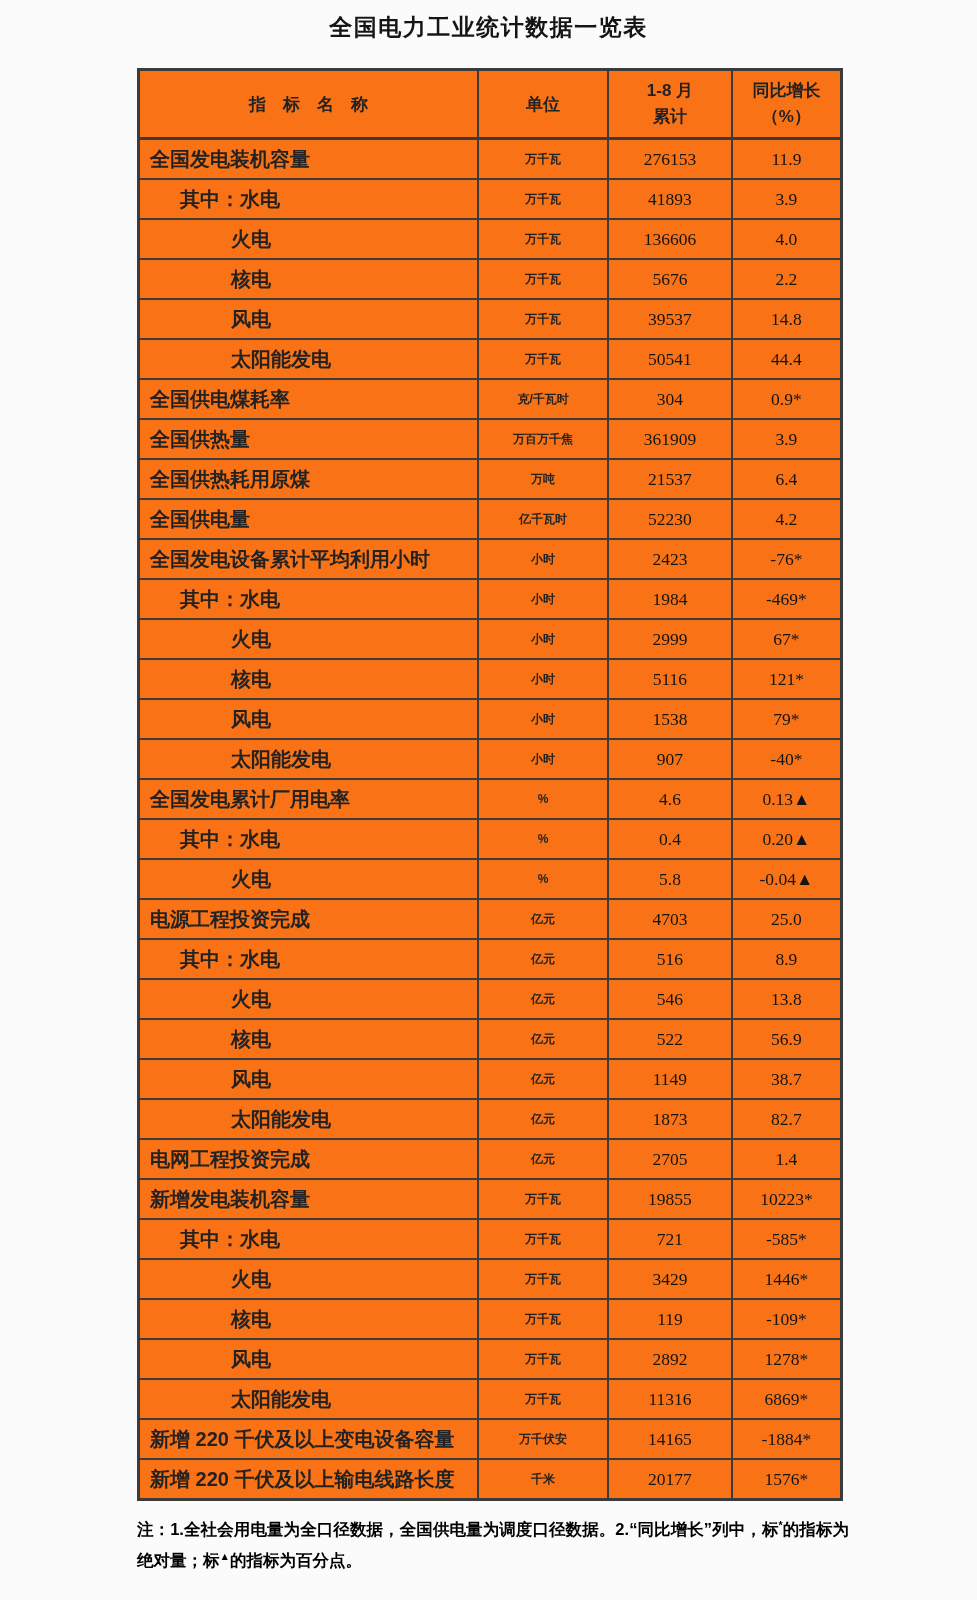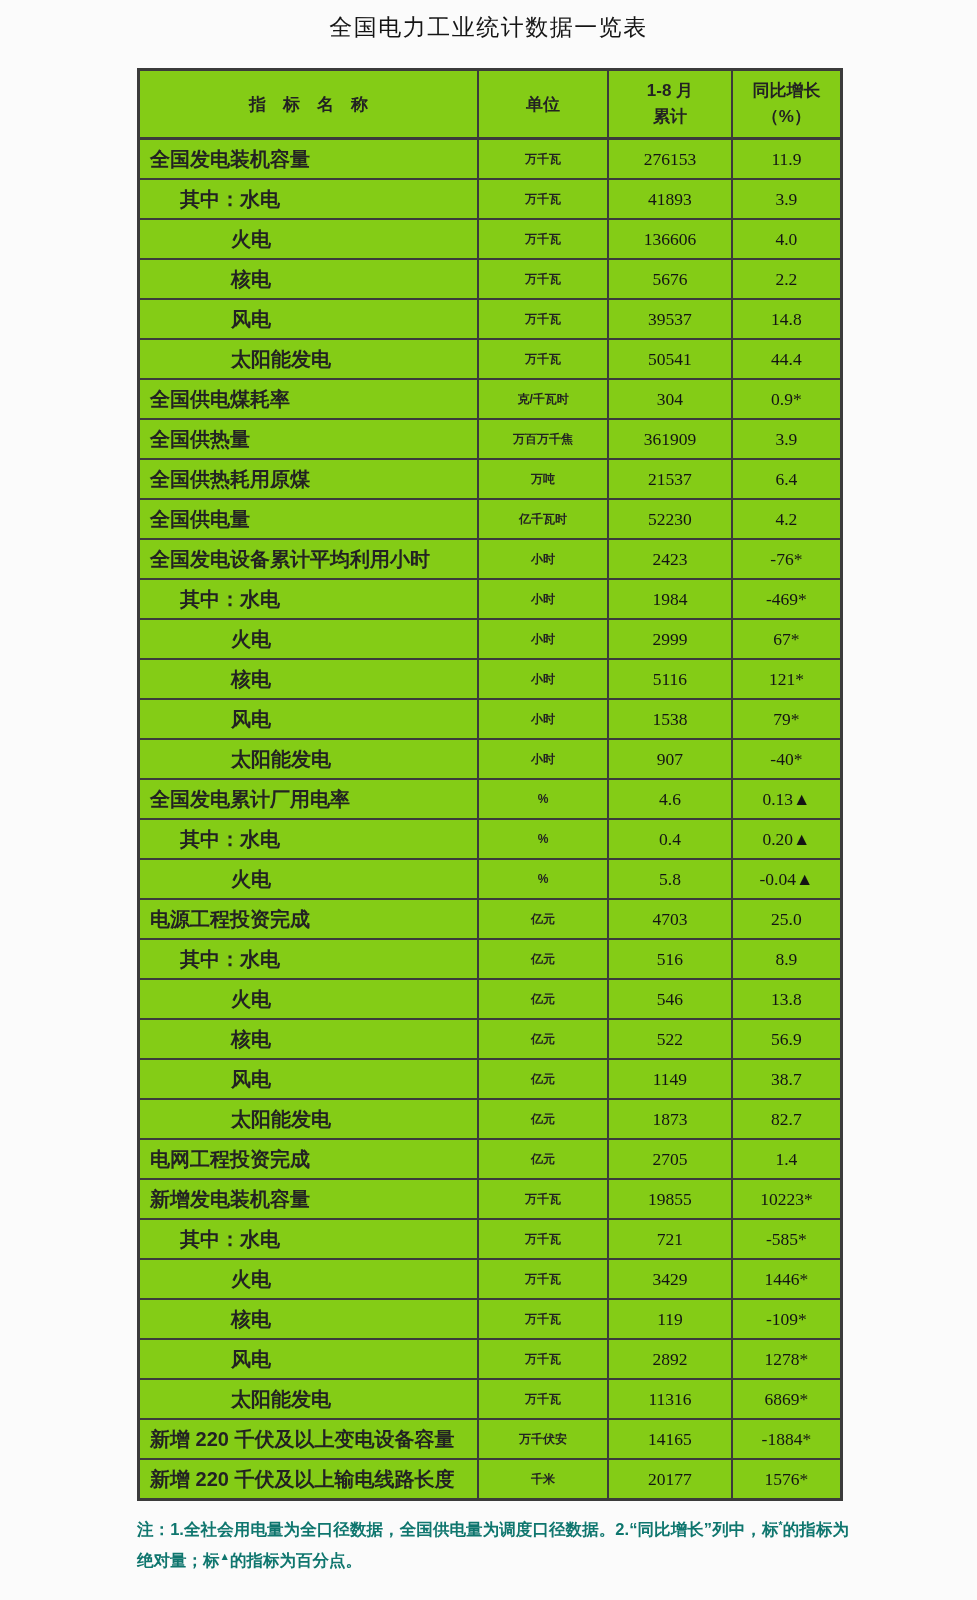--- a/index.html
+++ b/index.html
@@ -15,30 +15,30 @@
   .page {
     position: relative;
     width: 977px;
     height: 1600px;
     overflow: hidden;
   }
   .doc-title {
     padding-top: 12px;
     text-align: center;
     font-size: 23px;
-    font-weight: normal;
+    font-weight: bold;
     letter-spacing: 1.5px;
     color: #151515;
   }
   table.stats {
     margin: 25px 0 0 137px;
     width: 706px;
     border-collapse: collapse;
     table-layout: fixed;
-    background: #84cc16;
+    background: #f97316;
     border: 3px solid #3b3b3b;
   }
   .stats th, .stats td {
     border: 2px solid #3b3b3b;
     padding: 0;
     vertical-align: middle;
   }
   .stats thead th {
     height: 66px;
     font-size: 17px;
@@ -79,21 +79,21 @@
     font-family: "Liberation Serif", serif;
     font-size: 17.5px;
     color: #141414;
   }
   .note {
     margin: 13px 0 0 137px;
     width: 712px;
     font-size: 16.5px;
     font-weight: 600;
     line-height: 1.85;
-    color: #0f766e;
+    color: #000000;
     text-align: justify;
   }
   .note sup {
     font-size: 10.5px;
     line-height: 0;
   }
 </style>
 </head>
 <body>
 

